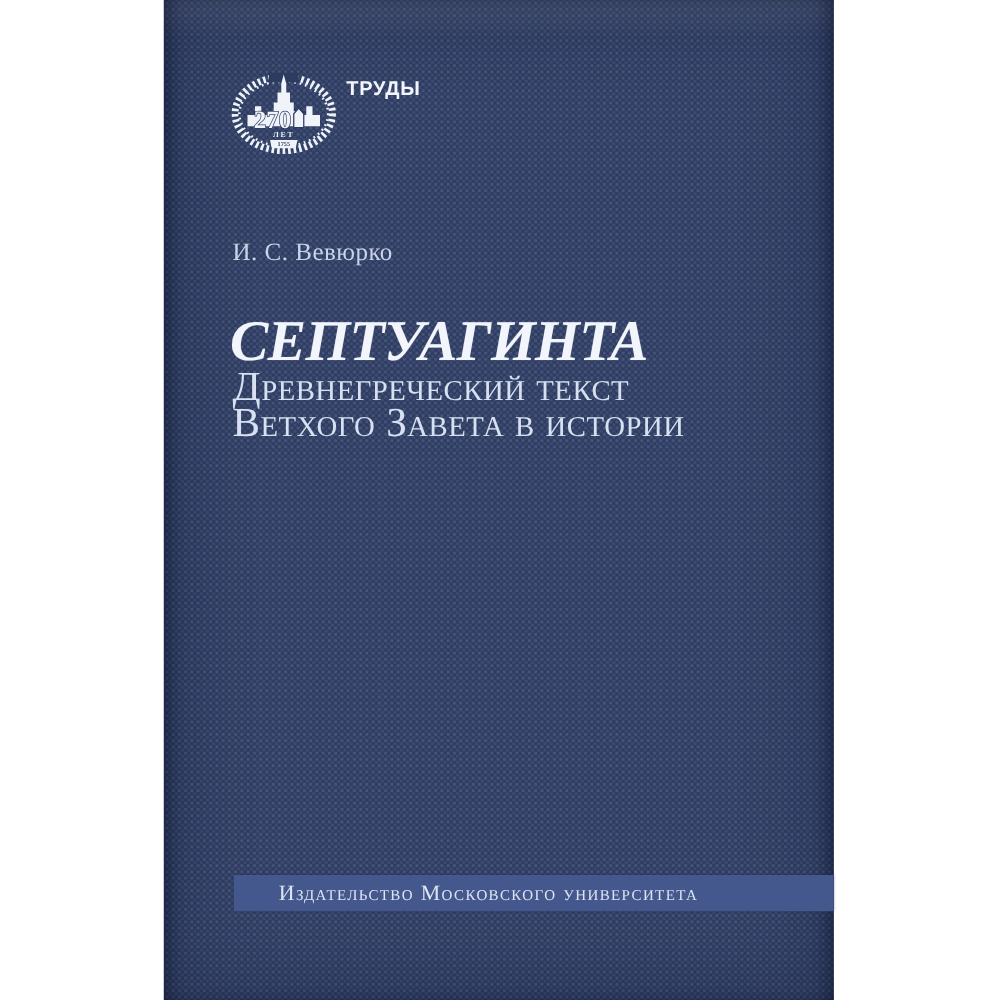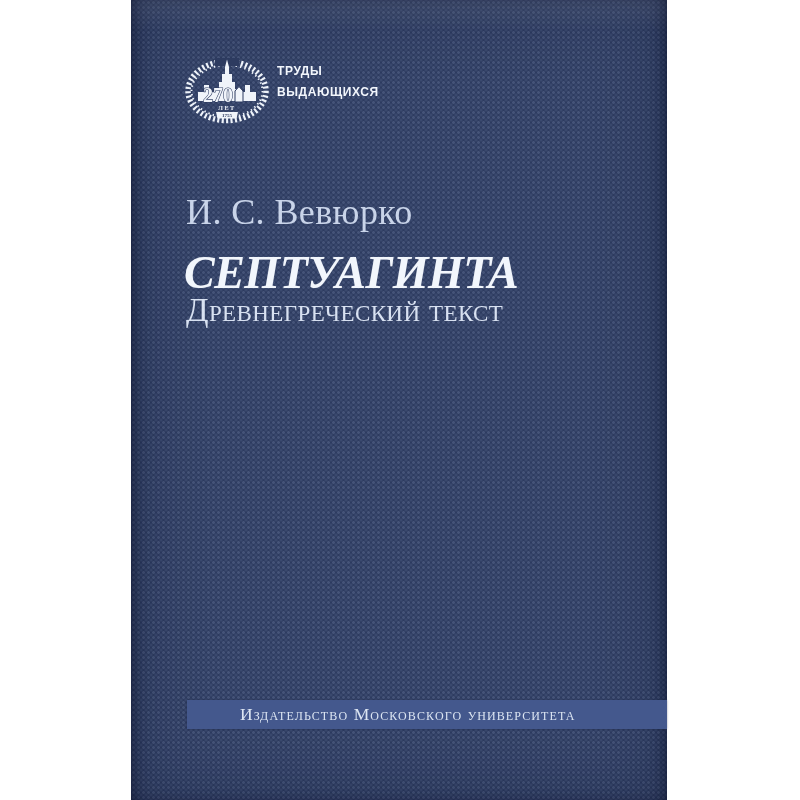--- a/index.html
+++ b/index.html
@@ -44,29 +44,29 @@
   
   .emblem{
     position:absolute; left:54px; top:58px;
     width:84px; height:66px;
   }
   
   .series{
     position:absolute; left:146px; top:61px;
     font-family:"Liberation Sans", sans-serif;
     font-weight:bold;
-    font-size:12px;
+    font-size:16px;
     line-height:21px;
     letter-spacing:.6px;
     color:var(--ink-bright);
   }
   
   .author{
     position:absolute; left:55px; top:191px;
-    font-size:36px;
+    font-size:20px;
     letter-spacing:.4px;
     color:var(--ink-soft);
   }
   
   .title{
     position:absolute; left:53px; top:246px;
     font-size:46px;
     font-weight:bold;
     letter-spacing:-.5px;
     color:var(--ink-bright);
@@ -84,21 +84,21 @@
   }
   
   .band{
     position:absolute; left:56px; top:700px;
     width:480px; height:29px;
     background:var(--band-bg);
     box-shadow:0 0 2px rgba(20,30,60,.4);
   }
   .band-text{
     display:block;
-    padding-left:53px;
+    padding-left:36px;
     line-height:29px;
     font-size:17.5px;
     font-variant:small-caps;
     letter-spacing:1.1px;
     color:var(--ink-band);
     white-space:nowrap;
   }
   
   .emblem text{
     font-family:"Liberation Serif", serif;
@@ -127,29 +127,29 @@
       <text x="42" y="51.5" text-anchor="middle" font-size="6.2" font-weight="bold" letter-spacing="1.5">ЛЕТ</text>
 
       <g>
         <path d="M31 54 H53 L51.5 60.5 H32.5 Z" fill="#f0f4fa"></path>
         <text x="42" y="59" text-anchor="middle" font-size="5" font-weight="bold" fill="#2d3b60" style="fill:#2d3b60">1755</text>
       </g>
     </svg>
 
     <div class="series">
       <div>ТРУДЫ</div>
-      <div>ВЫДАЮЩИХСЯ</div>
     </div>
 
     <div class="author">И. С. Вевюрко</div>
 
     <div class="title">СЕПТУАГИНТА</div>
 
     <div class="subtitle">
       <div>Древнегреческий текст</div>
+      <div>Ветхого Завета в истории</div>
     </div>
 
     <div class="band">
       <span class="band-text">Издательство Московского университета</span>
     </div>
 
   </div>
 </div>
 
 </body></html>

